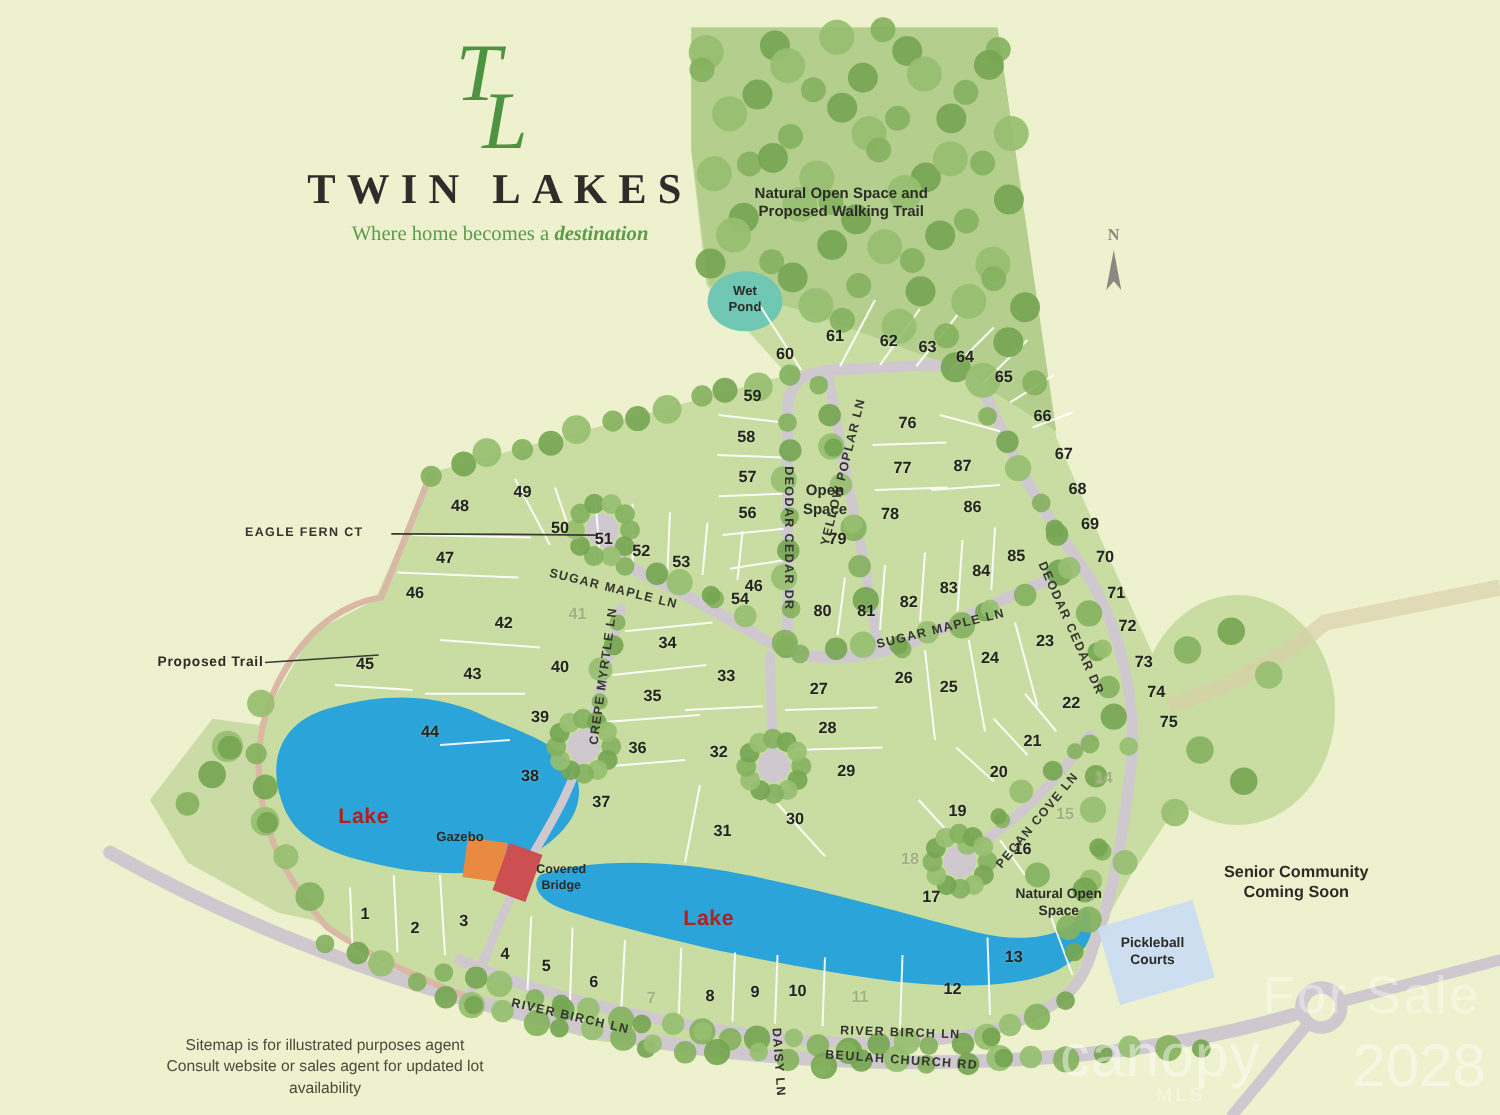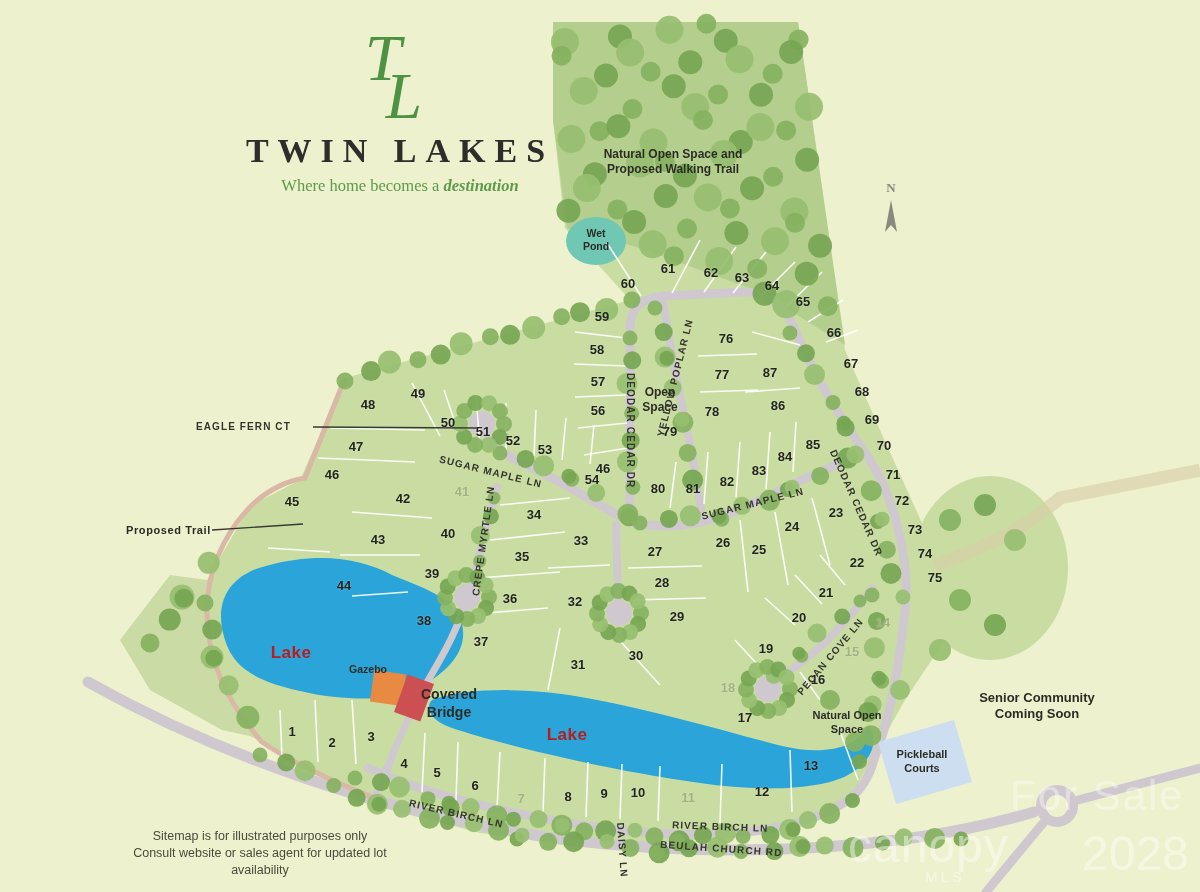--- a/index.html
+++ b/index.html
@@ -513,21 +513,21 @@
       <span class="lot" style="left: 522px; top: 556px;">35</span>
       <span class="lot" style="left: 510px; top: 598px;">36</span>
       <span class="lot" style="left: 481px; top: 641px;">37</span>
       <span class="lot" style="left: 424px; top: 620px;">38</span>
       <span class="lot" style="left: 432px; top: 573px;">39</span>
       <span class="lot" style="left: 448px; top: 533px;">40</span>
       <span class="lot faded" style="left: 462px; top: 491px;">41</span>
       <span class="lot" style="left: 403px; top: 498px;">42</span>
       <span class="lot" style="left: 378px; top: 539px;">43</span>
       <span class="lot" style="left: 344px; top: 585px;">44</span>
-      <span class="lot" style="left: 292px; top: 501px; text-align: center;">45</span>
+      <span class="lot" style="left: 292px; top: 531px; text-align: center;">45</span>
       <span class="lot" style="left: 332px; top: 474px;">46</span>
       <span class="lot" style="left: 356px; top: 446px;">47</span>
       <span class="lot" style="left: 368px; top: 404px;">48</span>
       <span class="lot" style="left: 418px; top: 393px;">49</span>
       <span class="lot" style="left: 448px; top: 422px;">50</span>
       <span class="lot" style="left: 483px; top: 431px;">51</span>
       <span class="lot" style="left: 513px; top: 440px;">52</span>
       <span class="lot" style="left: 545px; top: 449px;">53</span>
       <span class="lot" style="left: 574px; top: 479px; margin-left: 18px;">54</span>
       <span class="lot" style="left: 603px; top: 468px;">46</span>
@@ -581,24 +581,24 @@
   <div class="callout" style="left:126px;top:530px;font-size:11px;">Proposed Trail</div>
   <div class="poi" style="left:596px;top:240px;font-size:10.5px;width:40px;">Wet Pond</div>
   <div class="poi" style="left:660px;top:364px;font-size:12px;width:50px;margin-top:36px;">Open Space</div>
   <div class="poi" style="left:673px;top:162px;font-size:12px;width:165px;">Natural Open Space and Proposed Walking Trail</div>
   <div class="poi" style="left:847px;top:723px;font-size:11px;width:95px;">Natural Open Space</div>
   <div class="poi" style="left:1037px;top:706px;font-size:13px;width:130px;">Senior Community Coming Soon</div>
   <div class="poi" style="left:922px;top:762px;font-size:11px;width:80px;">Pickleball Courts</div>
   <div class="poi lake-label" style="left:291px;top:653px;">Lake</div>
   <div class="poi lake-label" style="left:567px;top:735px;">Lake</div>
   <div class="poi" style="left:368px;top:670px;font-size:10.5px;">Gazebo</div>
-  <div class="poi" style="left:449px;top:703px;font-size:14px;width:56px;">Covered Bridge</div>
+  <div class="poi" style="left:449px;top:703px;font-size:10px;width:56px;">Covered Bridge</div>
 
   <div id="footer">
-    <div>Sitemap is for illustrated purposes only</div>
+    <div>Sitemap is for illustrated purposes agent</div>
     <div>Consult website or sales agent for updated lot availability</div>
   </div>
 
   <div class="wm" id="wm-forsale">For Sale</div>
   <div class="wm" id="wm-canopy">canopy</div>
   <div class="wm" id="wm-mls">MLS</div>
   <div class="wm" id="wm-year">2028</div>
 
 </div>
 

